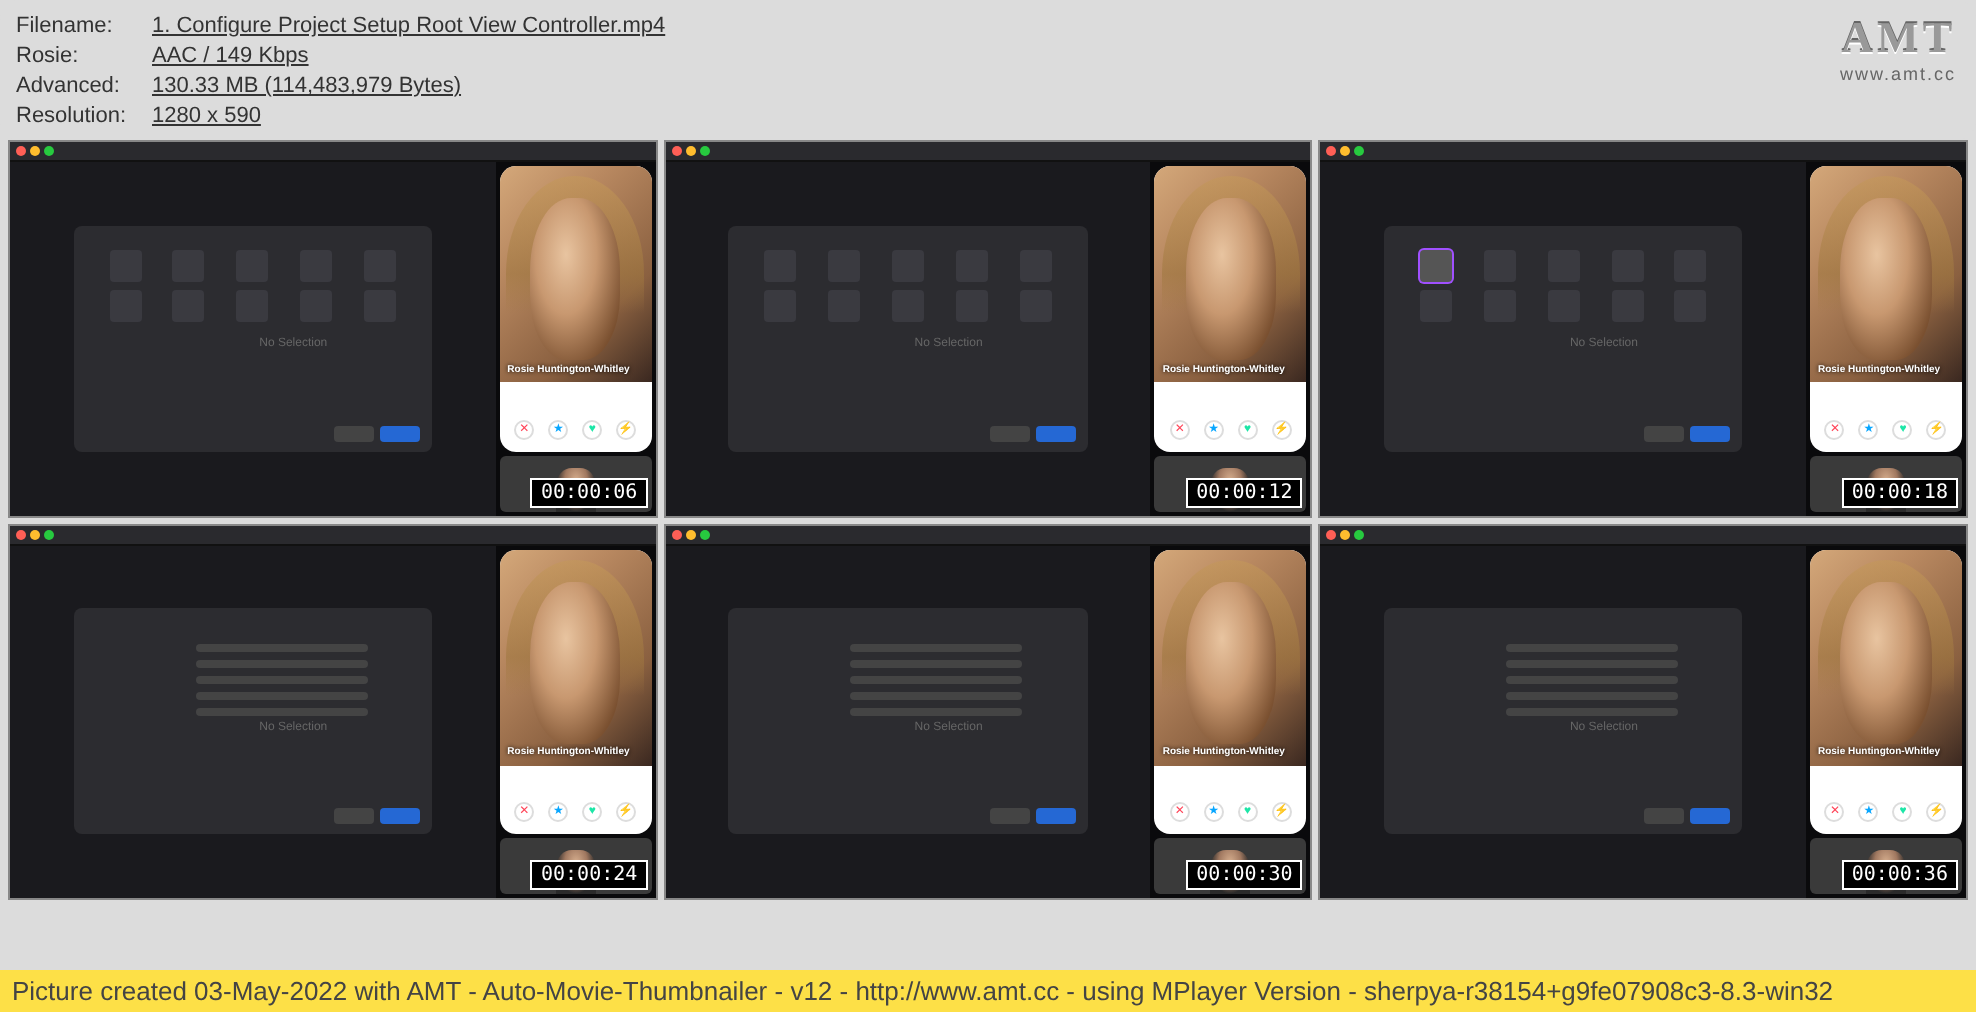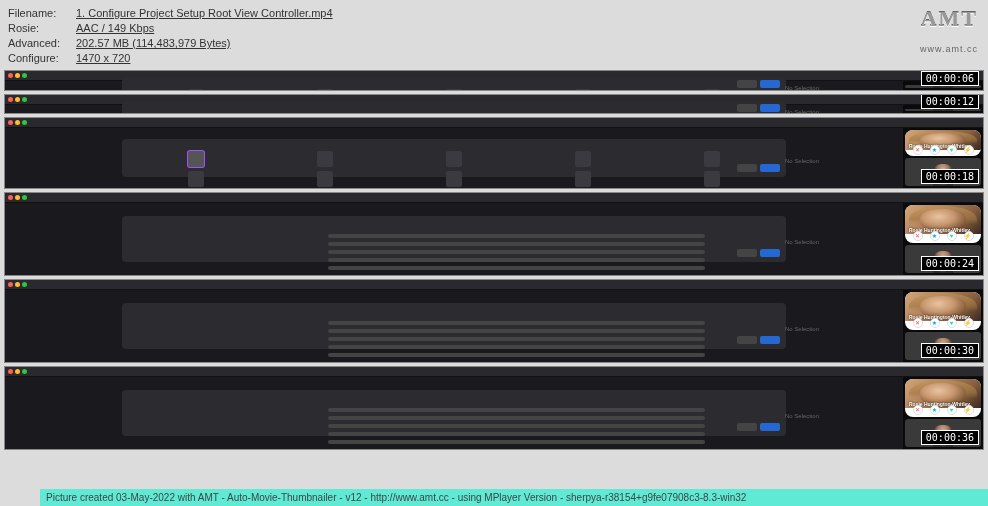--- a/index.html
+++ b/index.html
@@ -3,22 +3,22 @@
 <meta charset="utf-8">
 <style>
 * { margin: 0; padding: 0; box-sizing: border-box; }
 body { width: 988px; height: 506px; background: #dcdcdc; font-family: Arial, sans-serif; position: relative; overflow: hidden; }
 .header { padding: 6px 8px 4px 8px; background: #dcdcdc; position: relative; border-radius: 10px; }
 .meta-row { display: flex; font-size: 11px; color: #333; line-height: 15px; }
 .meta-label { width: 68px; }
 .meta-value { flex: 1; text-decoration: underline; }
 .logo { position: absolute; right: 10px; top: 6px; text-align: right; }
 .logo-text { font-size: 22px; font-weight: bold; color: #999; letter-spacing: 2px; font-family: Georgia, serif; text-shadow: 0 1px 0 #fff, 0 -1px 0 #666; }
-.logo-sub { font-size: 9px; color: #666; letter-spacing: 1px; margin-top: 12px; }
-.grid { display: grid; grid-template-columns: repeat(1, 1fr); grid-template-rows: repeat(2, 1fr); gap: 3px; padding: 0 4px; height: 380px; }
+.logo-sub { font-size: 9px; color: #666; letter-spacing: 1px; }
+.grid { display: grid; grid-template-columns: repeat(3, 1fr); grid-template-rows: repeat(2, 1fr); gap: 3px; padding: 0 4px; height: 380px; }
 .thumb { background: #1a1a1e; position: relative; overflow: hidden; border: 1px solid #888; }
 .thumb-menubar { height: 10px; background: #2a2a2e; border-bottom: 1px solid #111; position: relative; }
 .thumb-dots { position: absolute; left: 3px; top: 2px; display: flex; gap: 2px; }
 .thumb-dot { width: 5px; height: 5px; border-radius: 50%; }
 .thumb-dot:nth-child(1) { background: #ff5f56; }
 .thumb-dot:nth-child(2) { background: #ffbd2e; }
 .thumb-dot:nth-child(3) { background: #27c93f; }
 .thumb-content { display: flex; height: calc(100% - 10px); }
 .thumb-left { flex: 1; background: #1a1a1e; position: relative; display: flex; align-items: center; justify-content: center; }
 .dialog { width: 74%; height: 64%; background: #2c2c30; border-radius: 4px; position: relative; padding: 8px; }
@@ -43,41 +43,41 @@
 .phone-action.star { background: #fff; border: 1px solid #ddd; }
 .phone-action.star::before { content: "★"; font-size: 6px; color: #07a6ff; display: block; text-align: center; line-height: 8px; }
 .phone-action.heart { background: #fff; border: 1px solid #ddd; }
 .phone-action.heart::before { content: "♥"; font-size: 6px; color: #1ce6a7; display: block; text-align: center; line-height: 8px; }
 .phone-action.bolt { background: #fff; border: 1px solid #ddd; }
 .phone-action.bolt::before { content: "⚡"; font-size: 6px; color: #a451e6; display: block; text-align: center; line-height: 8px; }
 .webcam { height: 28px; margin: 0 2px 2px 2px; background: #3a3a3a; border-radius: 3px; display: flex; align-items: flex-end; justify-content: center; overflow: hidden; }
 .webcam-person { width: 20px; height: 22px; background: radial-gradient(ellipse at 50% 30%, #d8b090 0%, #a07860 40%, #2a2a2a 70%); border-radius: 40% 40% 0 0; }
 .timestamp { position: absolute; bottom: 4px; right: 4px; background: #000; color: #fff; font-size: 10px; padding: 1px 4px; font-family: monospace; border: 1px solid #fff; }
 .side-text { position: absolute; right: 84px; top: 50%; color: #666; font-size: 6px; }
-.footer { position: absolute; bottom: 0; left: 0; right: 0; padding: 3px 6px; background: #5eead4; font-size: 10px; color: #444; text-align: left; margin-left: 40px; }
+.footer { position: absolute; bottom: 0; left: 0; right: 0; padding: 3px 6px; background: #fde047; font-size: 13px; color: #444; text-align: left; }
 </style>
 </head>
 <body>
 
 <div class="header">
   <div class="meta-row">
     <div class="meta-label">Filename:</div>
     <div class="meta-value">1. Configure Project  Setup Root View Controller.mp4</div>
   </div>
   <div class="meta-row">
     <div class="meta-label">Rosie:</div>
     <div class="meta-value">AAC / 149 Kbps</div>
   </div>
   <div class="meta-row">
     <div class="meta-label">Advanced:</div>
-    <div class="meta-value">202.57 MB (114,483,979 Bytes)</div>
+    <div class="meta-value">130.33 MB (114,483,979 Bytes)</div>
   </div>
   <div class="meta-row">
-    <div class="meta-label">Configure:</div>
-    <div class="meta-value">1470 x 720</div>
+    <div class="meta-label">Resolution:</div>
+    <div class="meta-value">1280 x 590</div>
   </div>
   <div class="logo">
     <div class="logo-text">AMT</div>
     <div class="logo-sub">www.amt.cc</div>
   </div>
 </div>
 
 <div class="grid">
     <div class="thumb">
       <div class="thumb-menubar">

